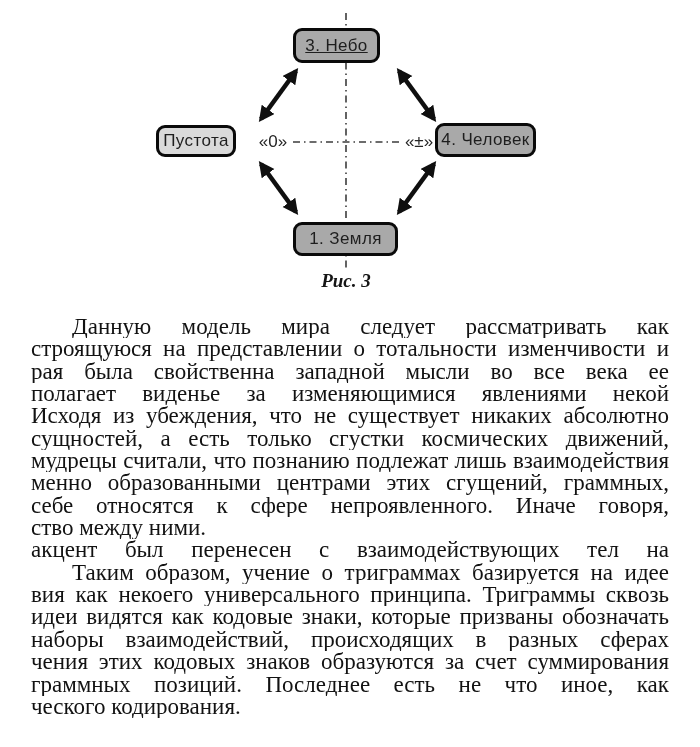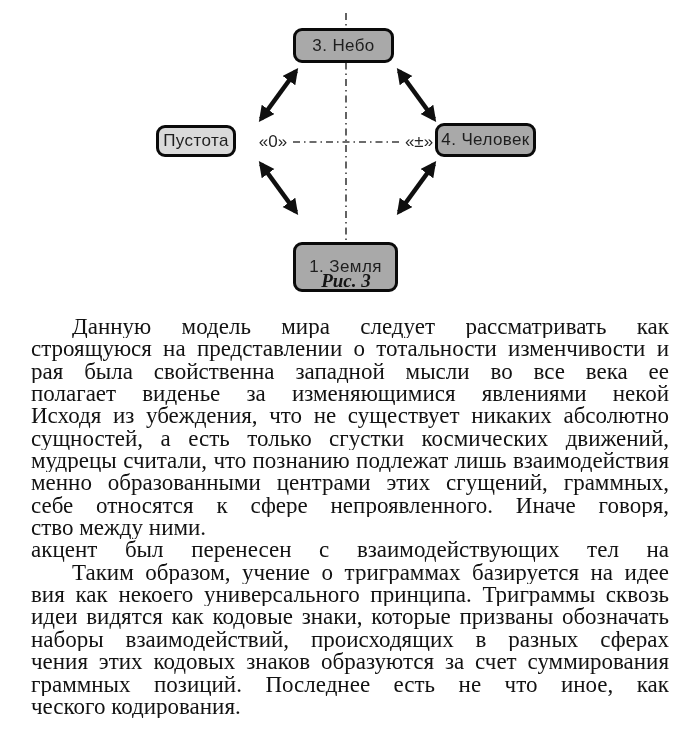--- a/index.html
+++ b/index.html
@@ -43,24 +43,24 @@
     border: 3px solid #0a0a0a;
     border-radius: 9px;
     display: flex;
     align-items: center;
     justify-content: center;
     font-family: "Liberation Sans", sans-serif;
     font-size: 17px;
     letter-spacing: 0.4px;
     color: #1e1e1e;
   }
-  .node-sky   { left:293px; top:28px;  width:101px; height:35px; }
+  .node-sky   { left:293px; top:28px;  width:87px; height:35px;text-decoration:underline; }
   .node-void  { left:156px; top:125px; width:80px; height:32px; }
   .node-human { left:435px; top:123px; width:101px; height:34px; }
-  .node-earth { left:293px; top:222px; width:105px; height:50px;margin-top:20px; }
+  .node-earth { left:293px; top:222px; width:105px; height:34px; }
 
   .axis-label {
     position: absolute;
     font-family: "Liberation Sans", sans-serif;
     font-size: 17px;
     color: #252525;
     transform: translate(-50%, -50%);
     white-space: nowrap;
   }
   .axis-left  { left:273px; top:142px; }

